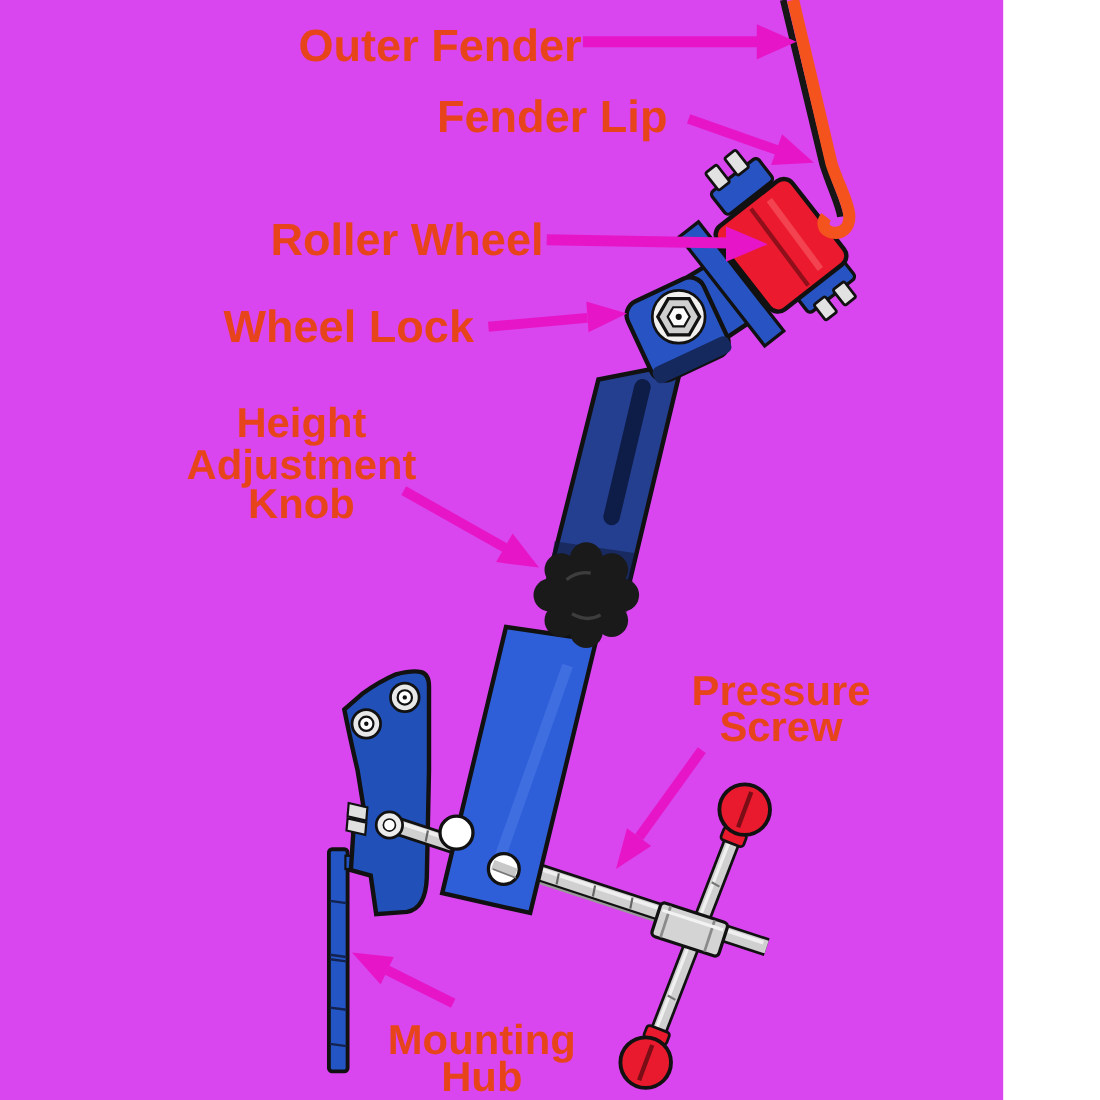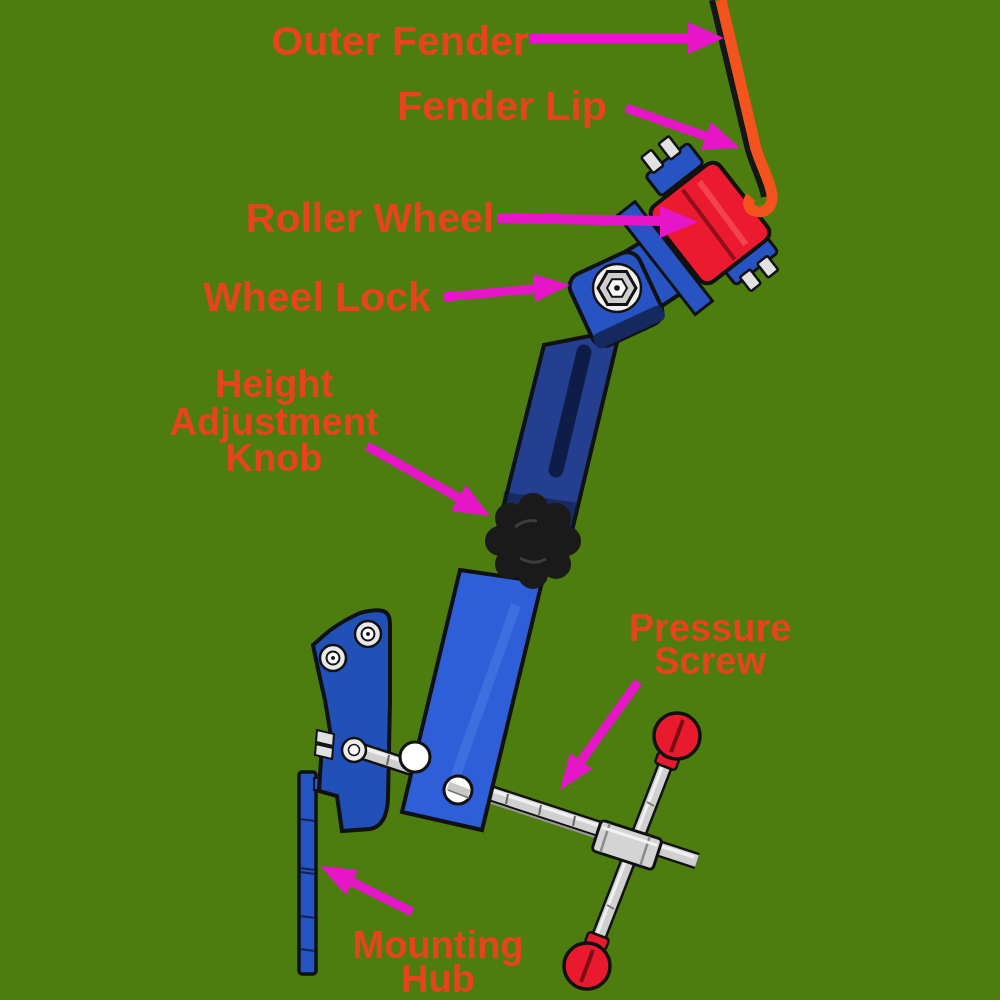--- a/index.html
+++ b/index.html
@@ -2,23 +2,23 @@
 <html><head>
 <meta charset="utf-8">
 <style>
   html, body {
     margin: 0;
     padding: 0;
     background: #ffffff;
   }
   .stage {
     position: relative;
-    width: 1000px;
+    width: 912px;
     height: 1000px;
-    background: #4d7c0f;
+    background: #d946ef;
     overflow: hidden;
   }
   svg { display: block; }
   .label-lg {
     font-family: "Liberation Sans", "DejaVu Sans", sans-serif;
     font-weight: bold;
     font-size: 41px;
     fill: #e8441c;
     text-anchor: middle;
   }

